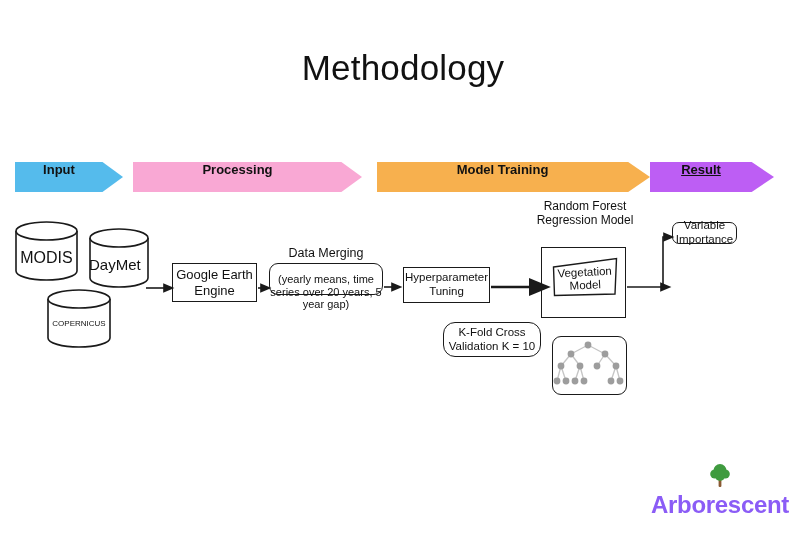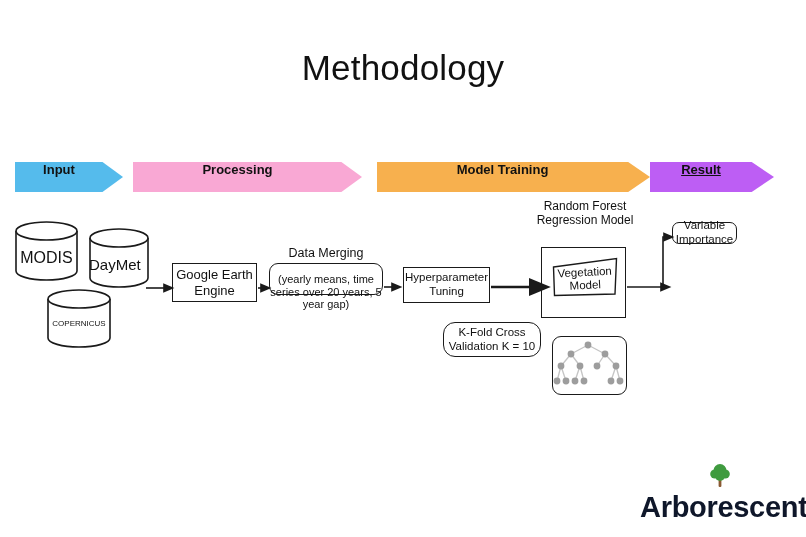--- a/index.html
+++ b/index.html
@@ -78,21 +78,21 @@
     position:absolute;left:552px;top:336px;width:75px;height:59px;
     border:1.6px solid #1a1a1a;border-radius:9px;background:#fff;box-sizing:border-box;
   }
   
   .connectors{position:absolute;left:0;top:0;width:806px;height:537px;pointer-events:none;}
   
   .logo{position:absolute;left:640px;top:462px;width:160px;text-align:center;}
   .logo .logo-tree{display:block;margin:0 auto;}
   .logo .logo-text{
     display:block;margin-top:1px;
-    font-size:29px;font-weight:700;color:#0f172a;letter-spacing:-0.3px;
+    font-size:24px;font-weight:700;color:#8b5cf6;letter-spacing:-0.3px;
   }
 </style>
 </head>
 <body>
 
 <div class="slide">
 
   <div class="title">Methodology</div>
 
   <div class="banner banner-input">

